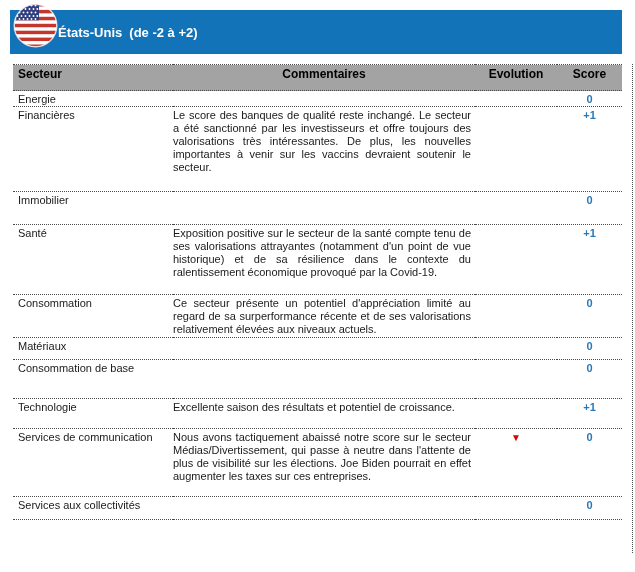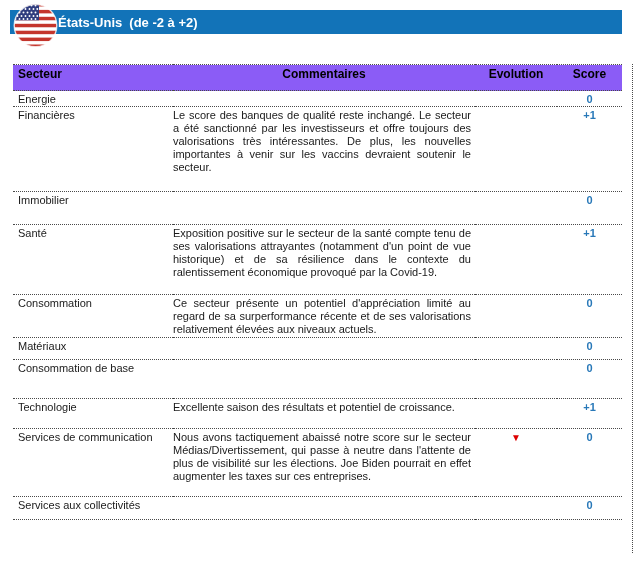--- a/index.html
+++ b/index.html
@@ -7,21 +7,21 @@
     width: 635px; height: 572px;
     background: #ffffff;
     font-family: "Liberation Sans", sans-serif;
     color: #1a1a1a;
     overflow: hidden;
     position: relative;
   }
   .title-bar {
     position: absolute;
     left: 10px; top: 10px;
-    width: 612px; height: 24px;
+    width: 612px; height: 44px;
     background: #1273b8;
     display: flex;
     align-items: center;
   }
   .title-text {
     color: #ffffff;
     font-weight: bold;
     font-size: 13px;
     padding-left: 48px;
     display: flex;
@@ -50,21 +50,21 @@
     border-collapse: collapse;
     table-layout: fixed;
     font-size: 11px;
     line-height: 13px;
   }
   col.c-sector    { width: 160px; }
   col.c-comment   { width: 302px; }
   col.c-evolution { width: 82px;  }
   col.c-score     { width: 65px;  }
   thead tr {
-    background: #8b5cf6;
+    background: #a3a3a3;
     border-top: 1px dotted #4a4a4a;
     border-bottom: 1px dotted #4a4a4a;
     height: 26px;
   }
   th {
     font-size: 12px;
     font-weight: bold;
     vertical-align: top;
     padding-top: 3px;
     color: #000;

